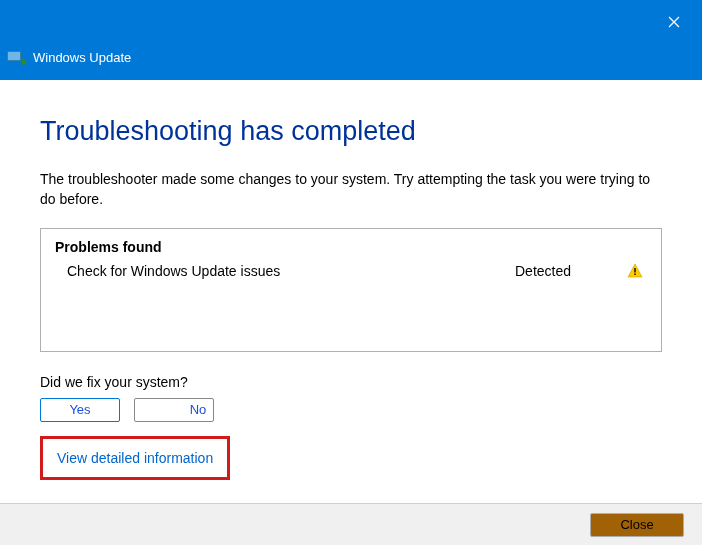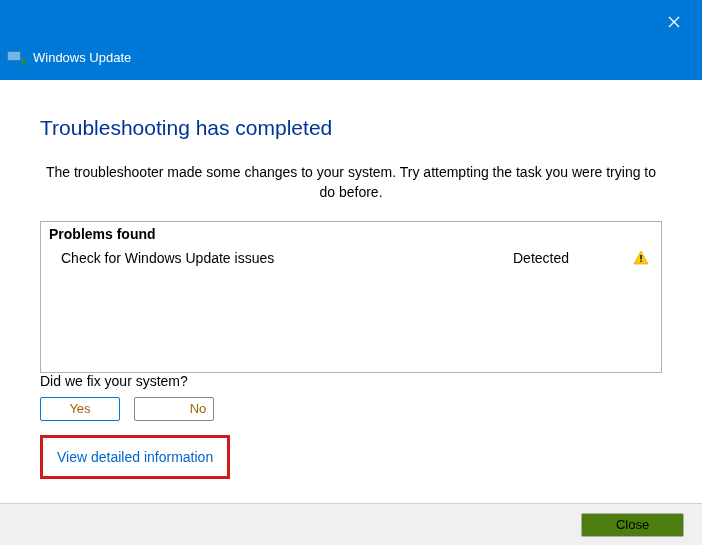--- a/index.html
+++ b/index.html
@@ -72,49 +72,48 @@
     }
     .title-text {
       color: #ffffff;
       font-size: 13px;
     }
     .content {
       padding: 36px 40px 0 40px;
     }
     .heading {
       color: #003399;
-      font-size: 21px;
+      font-size: 27px;
       font-weight: 400;
       margin-bottom: 22px;
     }
     .description {
       color: #000000;
       font-size: 14px;
       line-height: 1.45;
       margin-bottom: 18px;
-      text-align: center;
     }
     .problems-box {
       border: 1px solid #b0b0b0;
-      height: 152px;
-      padding: 0;
+      height: 124px;
+      margin-bottom: 22px;
+      padding: 6px;
     }
     .problems-header {
       font-weight: 700;
       font-size: 14px;
       color: #000;
       padding: 4px 8px 6px 8px;
     }
     .problem-row {
       display: flex;
       align-items: center;
       padding: 2px 12px 2px 20px;
       font-size: 14px;
       color: #000;
-      gap: 8px;
     }
     .problem-name {
       flex: 1;
     }
     .problem-status {
       width: 100px;
       text-align: left;
     }
     .problem-icon-cell {
       width: 28px;
@@ -136,21 +135,21 @@
     }
     .feedback-buttons {
       display: flex;
       gap: 14px;
     }
     .fb-btn {
       width: 80px;
       height: 24px;
       background: #ffffff;
       font-size: 13px;
-      color: #a16207;
+      color: #1d4ed8;
       border-radius: 2px;
       cursor: pointer;
     }
     .fb-yes {
       border: 1px solid #0078d7;
     }
     .fb-no {
       border: 1px solid #888888;
       padding-left: 48px;
     }
@@ -172,23 +171,23 @@
       right: 0;
       height: 42px;
       border-top: 1px solid #d0d0d0;
       background: #f0f0f0;
       display: flex;
       align-items: center;
       justify-content: flex-end;
       padding-right: 18px;
     }
     .close-footer-btn {
-      width: 103px;
+      width: 94px;
       height: 24px;
-      background: #4d7c0f;
+      background: #a16207;
       border: 1px solid #adadad;
       font-size: 13px;
       color: #000;
       cursor: pointer;
       border-radius: 2px;
     }
   </style>
 </head>
 <body>
 

